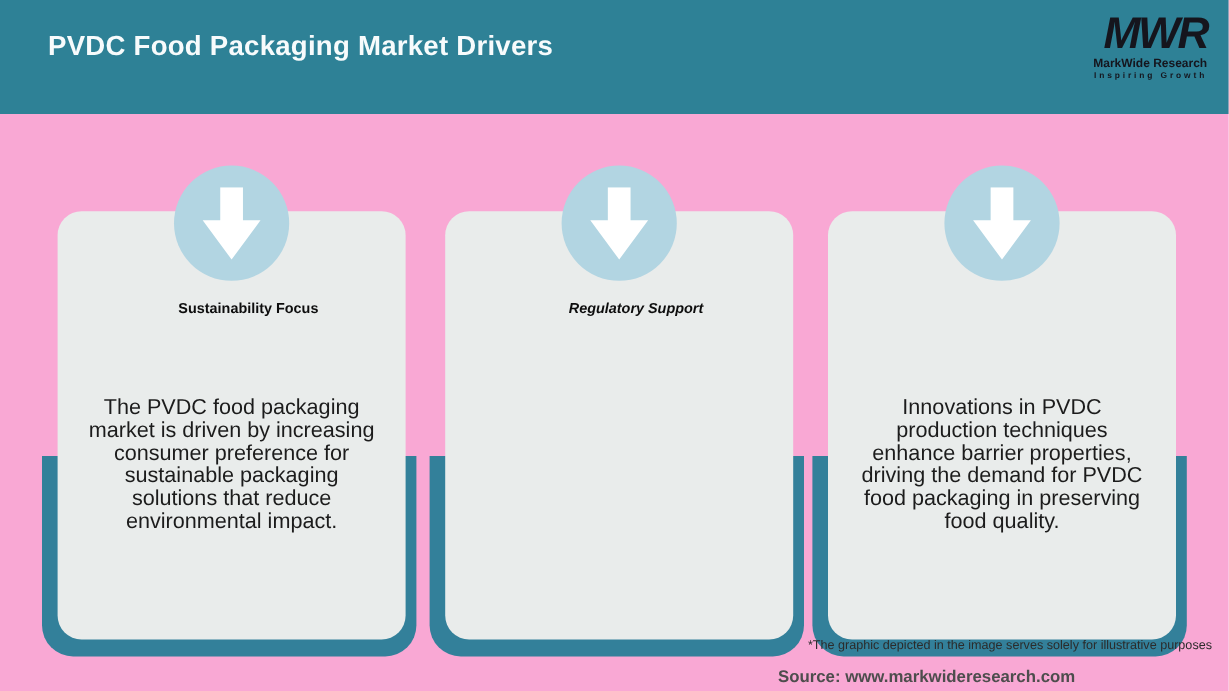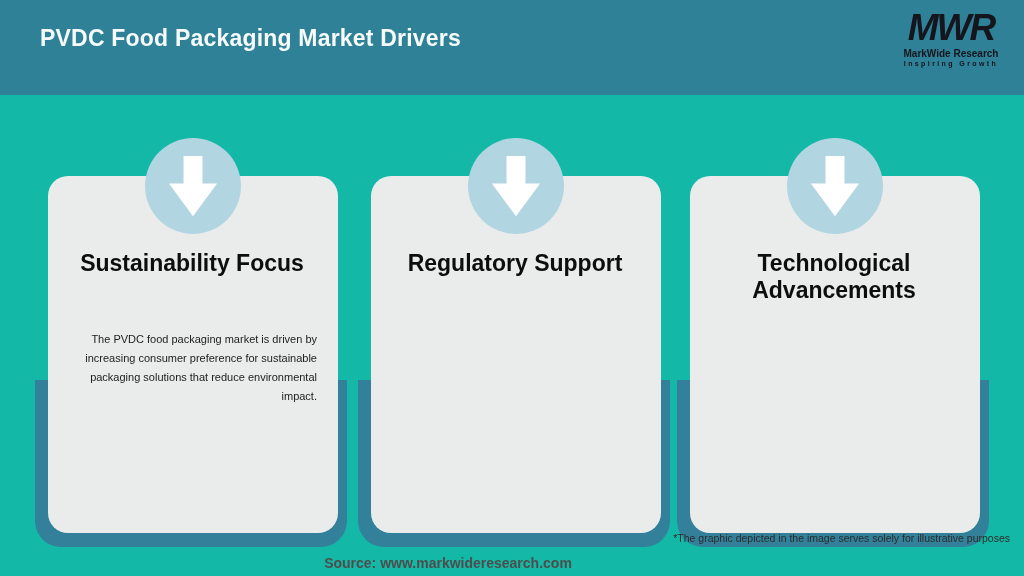--- a/index.html
+++ b/index.html
@@ -8,77 +8,77 @@
     --circle-blue:#b2d5e2;
     --card-gray:#e9eceb;
     --text-dark:#1c1c1c;
     --logo-dark:#15151d;
     --source-gray:#4d4d4d;
   }
   *{margin:0;padding:0;box-sizing:border-box;}
   html,body{background:#ffffff;}
   body{font-family:"Liberation Sans", sans-serif;}
   .stage{
-    position:relative;width:1024px;height:576px;background:#14b8a6;overflow:hidden;
+    position:relative;width:1024px;height:576px;background:#f9a8d4;overflow:hidden;
   }
   
   .header{
     position:absolute;left:0;top:0;width:1024px;height:95px;
     background:var(--header-teal);
   }
   .header-title{
     position:absolute;left:40px;top:25px;
     font-size:23px;font-weight:bold;color:#f7fbfc;letter-spacing:0.2px;
   }
   .logo{
-    position:absolute;right:18px;top:8px;width:110px;text-align:center;color:var(--logo-dark);
+    position:absolute;right:18px;top:8px;width:110px;text-align:right;color:var(--logo-dark);
   }
   .logo-acronym{
     font-size:37px;font-weight:bold;font-style:italic;line-height:40px;
     letter-spacing:-2px;color:var(--logo-dark);
   }
   .logo-name{
     font-size:10px;font-weight:bold;line-height:11px;color:var(--logo-dark);
   }
   .logo-tagline{
     font-size:7px;font-weight:bold;letter-spacing:2.4px;line-height:10px;color:var(--logo-dark);
   }
   
   .card-group{position:absolute;top:0;width:312px;height:576px;}
   .group-1{left:35px;}
-  .group-2{left:358px;}
+  .group-2{left:358px;font-style:italic;}
   .group-3{left:677px;}
   .frame{
     position:absolute;left:0;top:380px;width:312px;height:167px;
     background:var(--frame-teal);
     border-radius:0 0 26px 26px;
   }
   .card{
     position:absolute;left:13px;top:176px;width:290px;height:357px;
     background:var(--card-gray);
     border-radius:20px;
   }
   .circle{
     position:absolute;left:110px;top:138px;width:96px;height:96px;border-radius:50%;
     background:var(--circle-blue);
     display:flex;align-items:center;justify-content:center;
   }
   .arrow-svg{display:block;width:52px;height:62px;margin-top:2px;}
   .card-title{
     position:absolute;left:0;top:250px;width:290px;
-    margin-left:12px;text-align:center;
-    font-size:23px;font-weight:bold;color:#0d0d0d;
+    margin-left:27px;text-align:center;
+    font-size:12px;font-weight:bold;color:#0d0d0d;
   }
   .card-body{
     position:absolute;left:13px;top:330px;width:290px;padding:0 21px;
-    font-size:11px;line-height:19px;color:var(--text-dark);text-align:right;
+    font-size:18px;line-height:19px;color:var(--text-dark);text-align:center;
   }
   
   .footer-source{
-    position:absolute;left:0;top:555px;width:896px;text-align:center;
+    position:absolute;left:0;top:555px;width:896px;text-align:right;
     font-size:14px;font-weight:bold;color:var(--source-gray);
   }
   .footer-disclaimer{
     position:absolute;right:14px;top:532px;
     font-size:10.5px;color:#2b2b2b;
   }
 </style>
 </head>
 <body>
 
@@ -117,19 +117,19 @@
   </div>
 
   <div class="card-group group-3">
     <div class="frame"></div>
     <div class="card"></div>
     <div class="circle">
       <svg class="arrow-svg" viewBox="0 0 60 72">
         <path d="M19 0 H41 V32 H58 L30 70 L2 32 H19 Z" fill="#ffffff"></path>
       </svg>
     </div>
-    <div class="card-title">Technological Advancements</div>
+    <div class="card-body">Innovations in PVDC production techniques enhance barrier properties, driving the demand for PVDC food packaging in preserving food quality.</div>
   </div>
 
   <div class="footer-source">Source: www.markwideresearch.com</div>
   <div class="footer-disclaimer">*The graphic depicted in the image serves solely for illustrative purposes</div>
 
 </div>
 
 </body></html>

